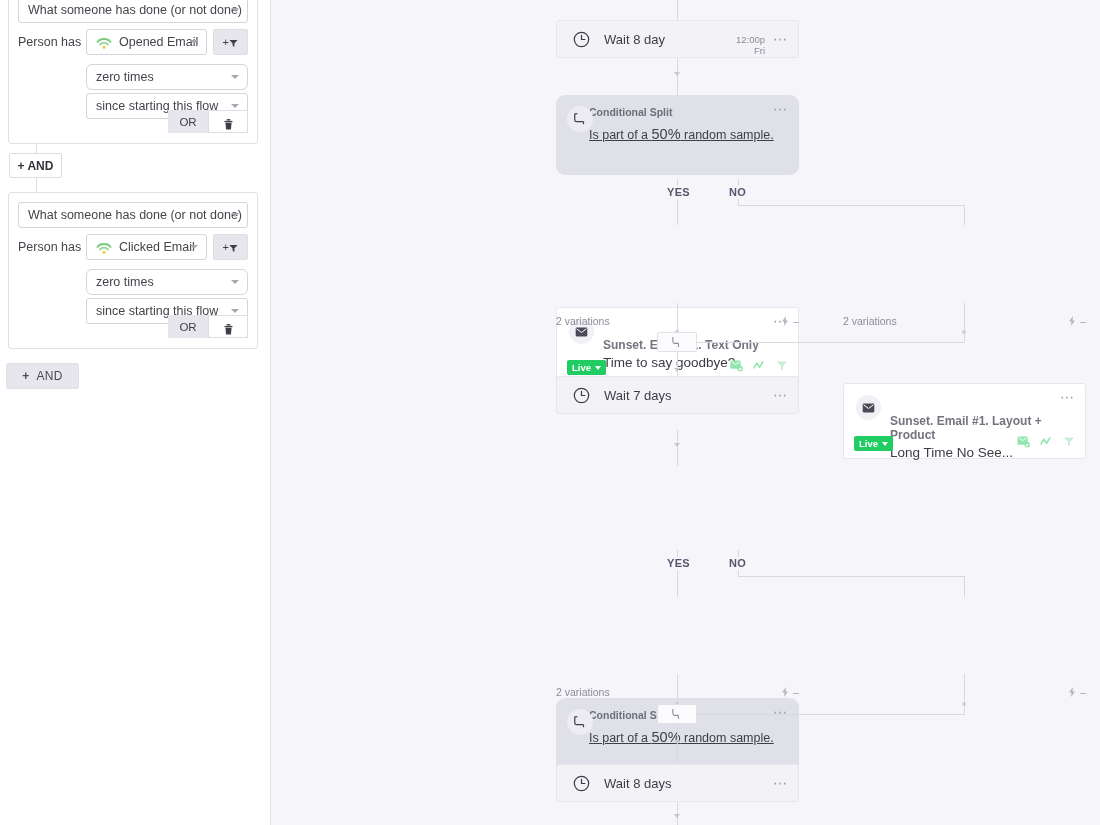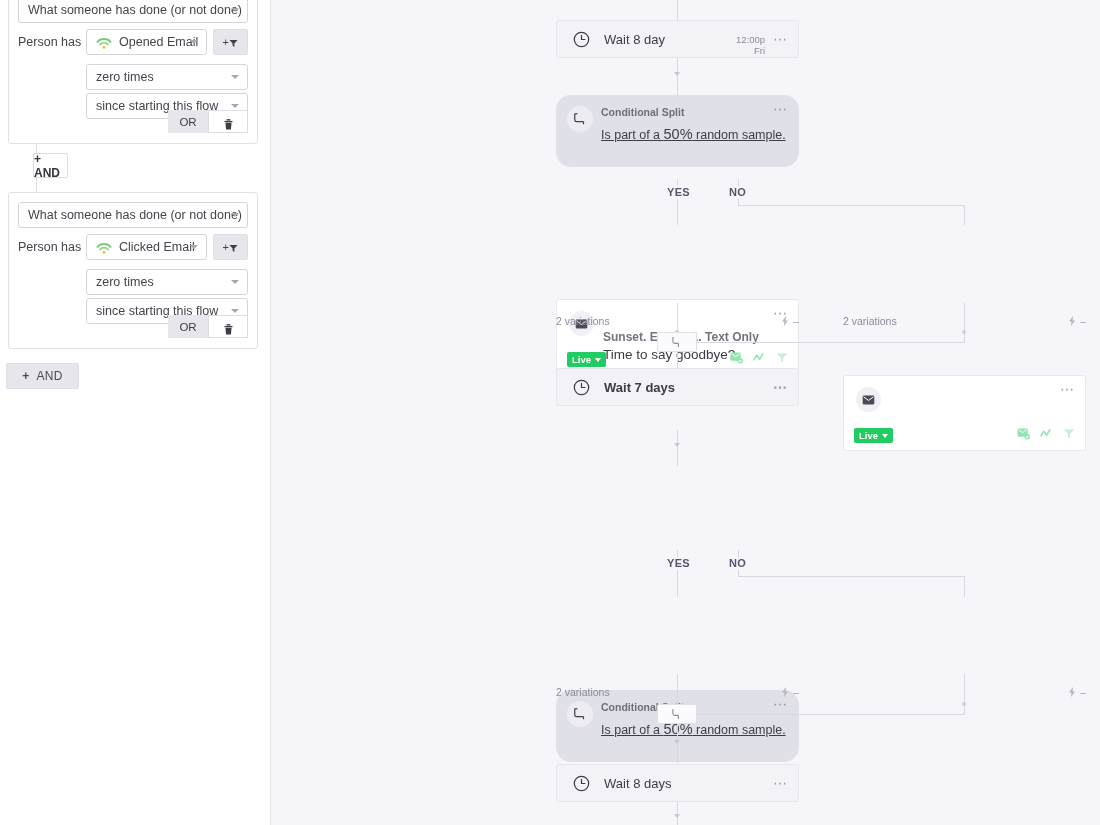--- a/index.html
+++ b/index.html
@@ -61,21 +61,21 @@
   .btn-addfilter {
     margin-left: 6px; flex: none;
     width: 35px; height: 26px;
     background: #e6e6ec; border: 1px solid #dedee4; border-radius: 2px;
     display: flex; align-items: center; justify-content: center;
     font-size: 11px; color: #3f3f47;
     letter-spacing: -0.5px;
   }
   .funnel-ic { display: inline-block; width: 9px; height: 9px; margin-left: 1px; }
 
-  .sel-sub1 { position: absolute; left: 77px; right: 9px; top: 76px; }
+  .sel-sub1 { position: absolute; left: 77px; right: 9px; top: 76px; border-radius: 6px; }
   .sel-sub2 { position: absolute; left: 77px; right: 9px; top: 105px; }
 
   .footer-row {
     position: absolute; left: 9px; right: 9px; bottom: 10px;
     display: flex; align-items: center; justify-content: flex-end;
   }
   .btn-or {
     width: 40px; height: 23px; background: #e6e6ec;
     display: flex; align-items: center; justify-content: center;
     font-size: 11.5px; color: #3c3c44;
@@ -91,21 +91,21 @@
     position: absolute; left: 36px; width: 1px;
     background: #dcdce2;
   }
   .btn-and {
     position: absolute;
     display: flex; align-items: center; justify-content: center;
     font-size: 12px; font-weight: bold; color: #35353d;
     border: 1px solid #dcdce2; background: #fff;
     border-radius: 2px;
   }
-  #and-1 { left: 9px; top: 153px; width: 35px; height: 25px; margin-left: 24px; }
+  #and-1 { left: 9px; top: 153px; width: 53px; height: 25px; }
   #and-2 { left: 6px; top: 363px; width: 73px; height: 26px;
            background: #e6e6ec; border-color: #e0e0e6; font-weight: normal;
            color: #4a4a52; letter-spacing: 0.3px; }
   #and-2 .plus { font-weight: bold; margin-right: 7px; }
 
   
   #summary-card {
     position: absolute; left: 292px; top: -18px;
     width: 245px; height: 137px;
     background: #dcdce4;
@@ -156,23 +156,23 @@
     margin-top: 12px;
   }
   .dots {
     color: #9a9aa6; font-size: 14px; letter-spacing: 1px; line-height: 8px;
     flex: none;
   }
 
   
   .split-node {
     background: #e0e0e8;
-    border-radius: 15px;
-    width: 243px; height: 72px;
-    padding: 11px 12px 0 12px;
+    border-radius: 9px;
+    width: 243px; height: 80px;
+    padding: 11px 12px 0 0;
     position: relative;
   }
   .split-icwrap {
     position: absolute; left: 11px; top: 11px;
     width: 26px; height: 26px; border-radius: 50%;
     background: #ececf2;
     display: flex; align-items: center; justify-content: center;
   }
   .split-body { margin-left: 33px; }
   .split-kicker { font-size: 10.5px; color: #6e6e7a; font-weight: bold; }
@@ -488,20 +488,24 @@
       </span>
     </div>
 
     <div class="node email-node" style="left:572px;top:227px;">
       <div class="email-icwrap">
         <svg width="13" height="10" viewBox="0 0 14 11">
           <rect x="0.6" y="0.6" width="12.8" height="9.8" rx="1.2" fill="#4b4b57"></rect>
           <path d="M1.6 2 L7 6 L12.4 2" stroke="#ffffff" stroke-width="1.1" fill="none"></path>
         </svg>
       </div>
+      <div class="email-body">
+        <div class="email-kicker">Sunset. Email #1. Layout + Product</div>
+        <div class="email-subject">Long Time No See...</div>
+      </div>
       <span class="dots email-dots">⋯</span>
       <div class="badge-live">
         <span>Live</span>
         <i class="bcaret"></i>
       </div>
       <div class="email-actions">
         <span><svg width="14" height="12" viewBox="0 0 15 13">
               <rect x="0.5" y="0.5" width="11" height="9" rx="1" fill="#8fe6ae"></rect>
               <path d="M1.5 1.8 L6 5 L10.5 1.8" stroke="#fff" stroke-width="1" fill="none"></path>
               <circle cx="11" cy="9.5" r="3" fill="#8fe6ae"></circle>
@@ -532,21 +536,21 @@
     <div class="ln ln-h" style="left:406px;top:342px;width:288px;"></div>
     <div class="merge-node" style="left:386px;top:332px;">
       <svg width="13" height="12" viewBox="0 0 14 13">
         <path d="M2 1 V6 a2 2 0 0 0 2 2 H8" stroke="#8e8e9a" stroke-width="1.2" fill="none"></path>
         <path d="M8 8 V12" stroke="#8e8e9a" stroke-width="1.2" fill="none"></path>
       </svg>
     </div>
     <div class="ln ln-v" style="left:406px;top:352px;height:39px;"></div>
     <div class="arrow-dn" style="left:403px;top:368px;"></div>
 
-    <div class="node wait-node" style="left:285px;top:368px;font-weight:bold;">
+    <div class="node wait-node" style="left:285px;top:376px;">
       <span class="clock-ic">
         <svg width="17" height="17" viewBox="0 0 18 18">
           <circle cx="9" cy="9" r="7.6" stroke="#3c3c46" stroke-width="1.3" fill="none"></circle>
           <path d="M9 4.6 V9 H12.6" stroke="#3c3c46" stroke-width="1.3" fill="none" stroke-linecap="round"></path>
         </svg>
       </span>
       <span class="wait-label">Wait 7 days</span>
       <span class="dots">⋯</span>
     </div>
 

